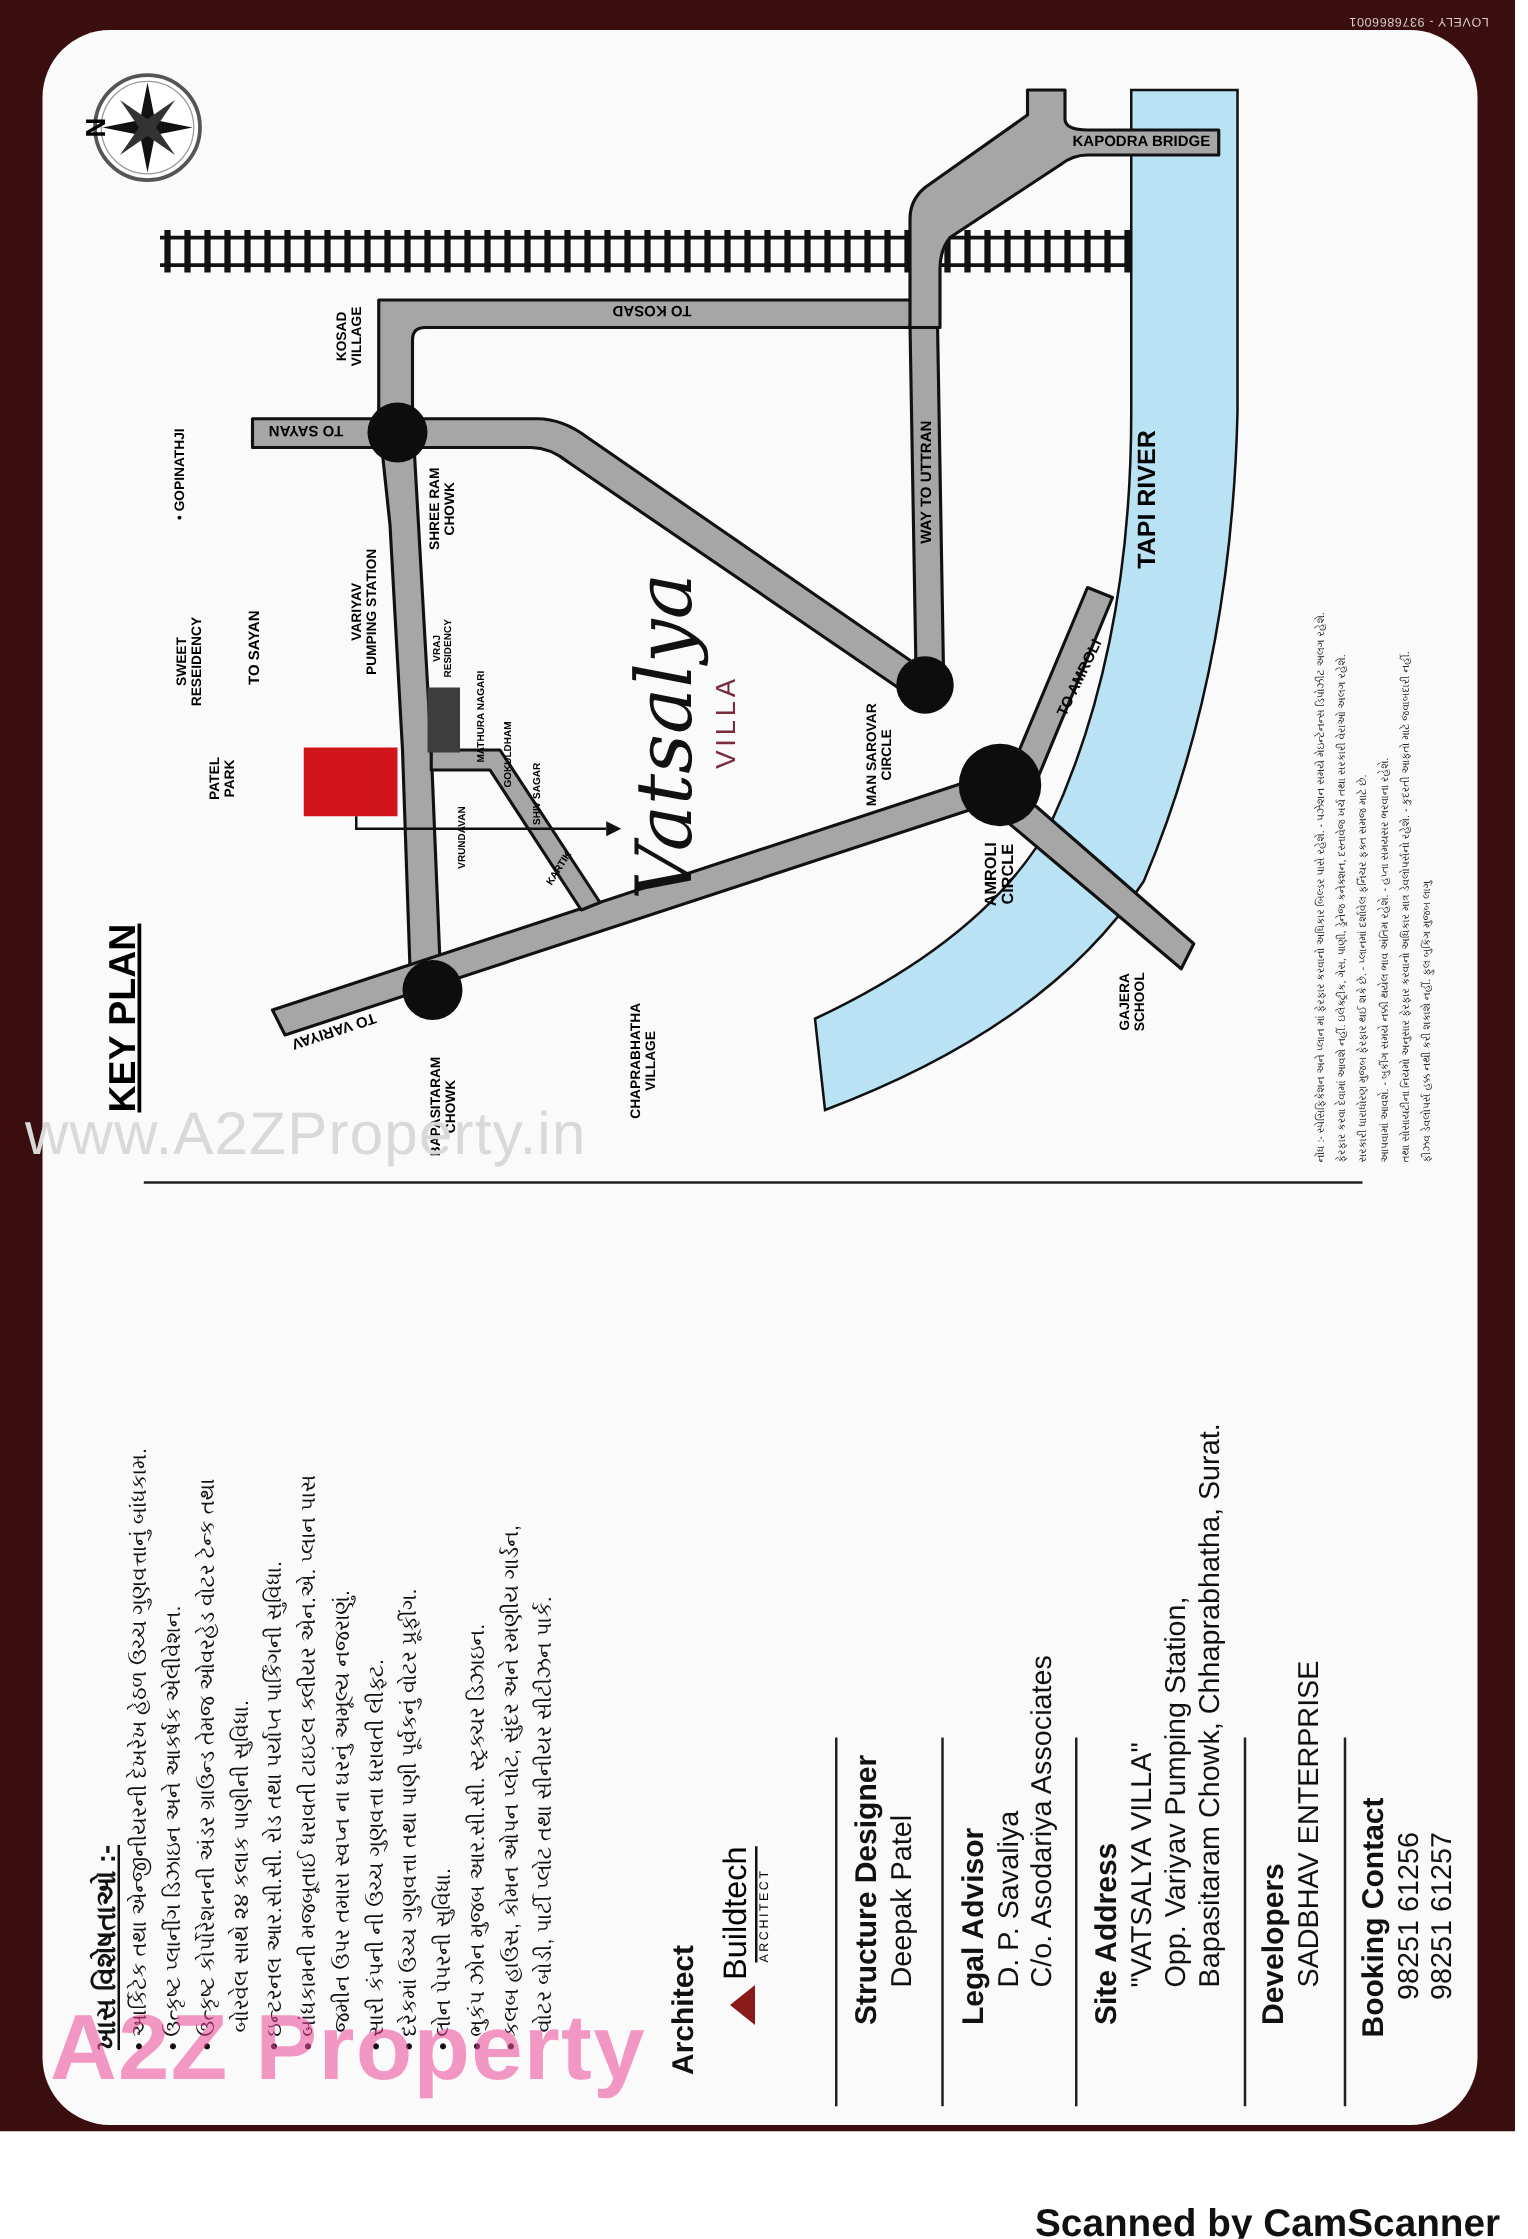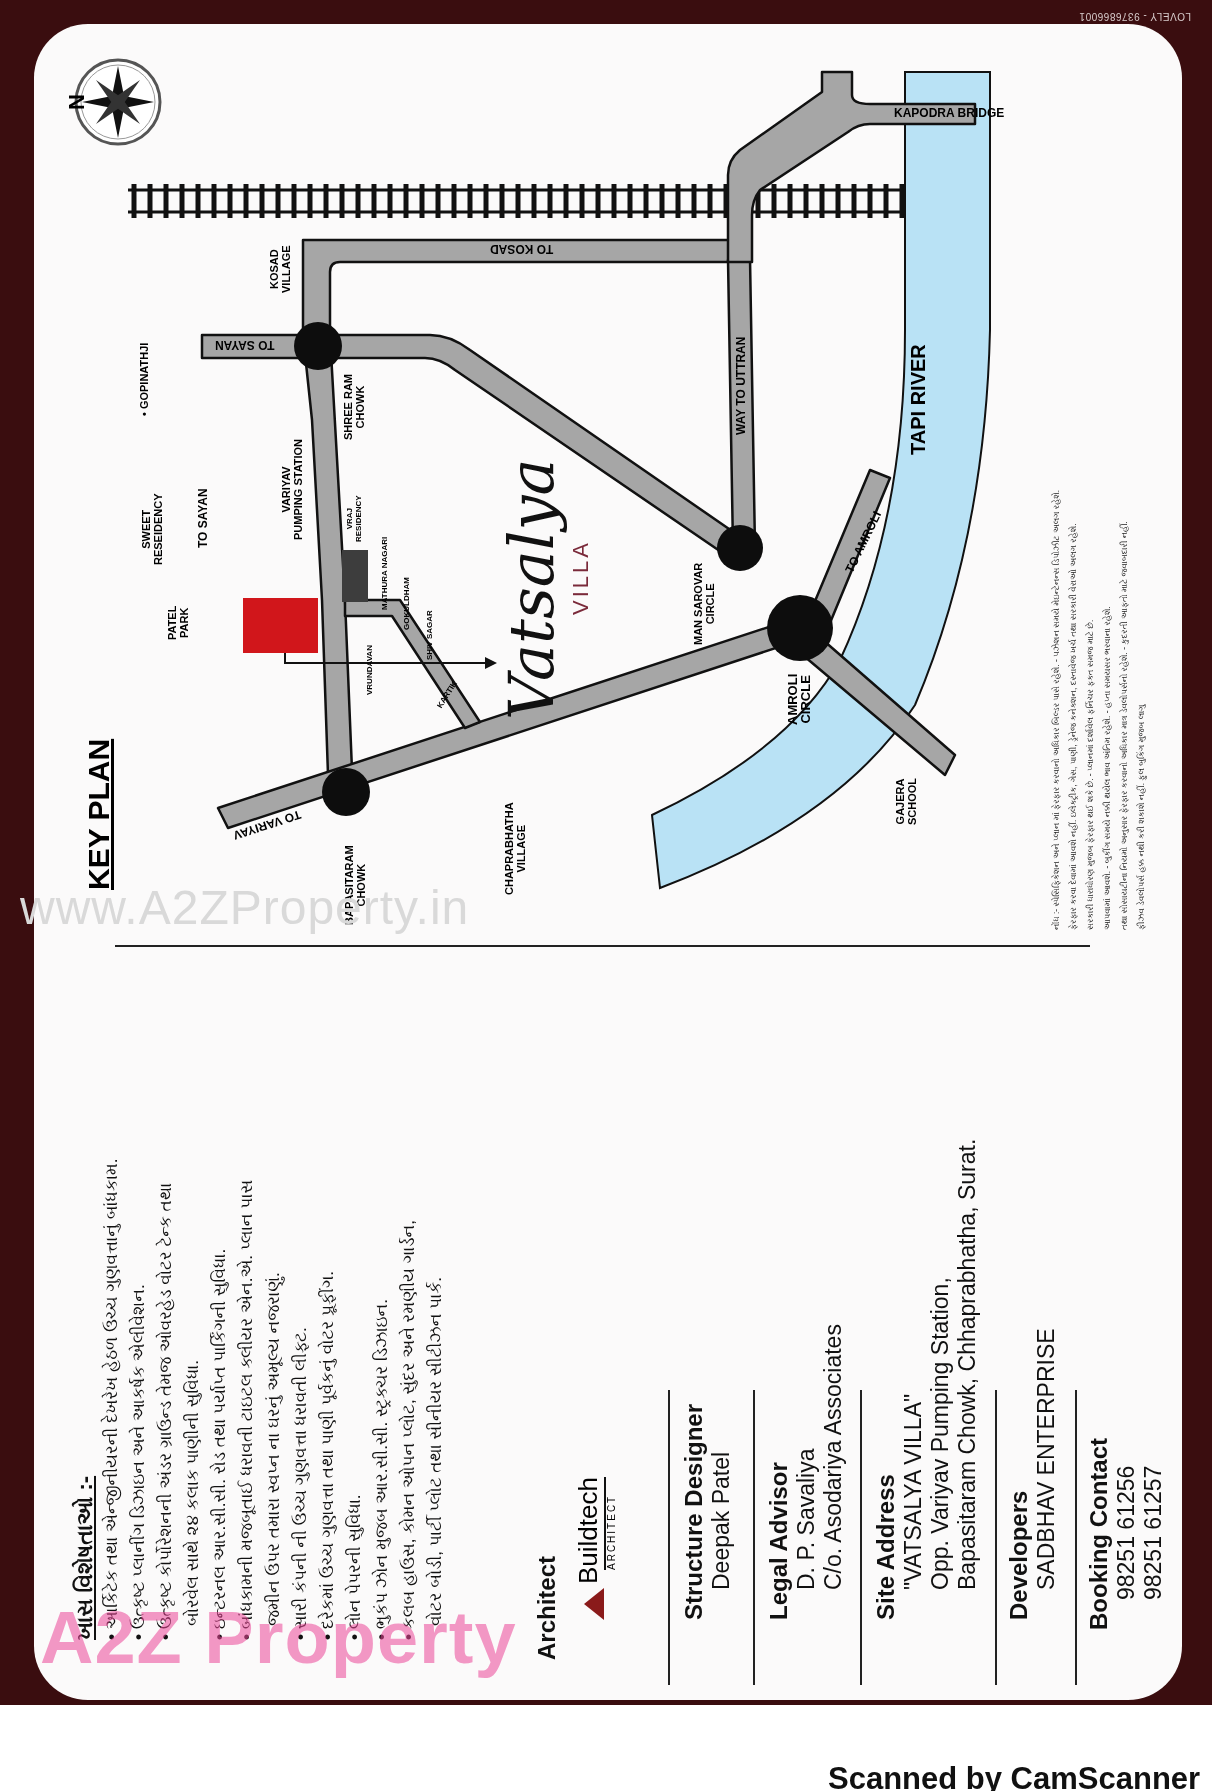--- a/index.html
+++ b/index.html
@@ -139,21 +139,21 @@
     <path d="M-22 -22 L4 -4 L22 22 L-4 4 Z" fill="#333"></path>
     <path d="M22 -22 L4 4 L-22 22 L-4 -4 Z" fill="#333"></path>
   </g>
 </svg>
 
 <div class="rot" style="left:64px;top:110px;font-size:22px;font-weight:bold;">N</div>
 <div class="rot" style="left:82px;top:890px;font-size:30px;font-weight:bold;text-decoration:underline;">KEY PLAN</div>
 
 <div style="position:absolute;left:490px;top:242px;font-size:12px;font-weight:bold;transform:rotate(180deg);">TO KOSAD</div>
 <div style="position:absolute;left:215px;top:338px;font-size:12px;font-weight:bold;transform:rotate(180deg);">TO SAYAN</div>
-<div style="position:absolute;left:858px;top:106px;font-size:12px;font-weight:bold;margin-left:36px;">KAPODRA BRIDGE</div>
+<div style="position:absolute;left:858px;top:106px;font-size:12px;font-weight:bold;">KAPODRA BRIDGE</div>
 <div class="rot" style="left:907px;top:455px;font-size:20px;font-weight:bold;">TAPI RIVER</div>
 <div class="rot" style="left:734px;top:435px;font-size:12px;font-weight:bold;">WAY TO UTTRAN</div>
 <div style="position:absolute;left:830px;top:535px;font-size:12px;font-weight:bold;transform:rotate(-64deg);">TO AMROLI</div>
 <div style="position:absolute;left:232px;top:818px;font-size:12px;font-weight:bold;transform:rotate(162deg);">TO VARIYAV</div>
 <div class="rot" style="left:196px;top:548px;font-size:12px;font-weight:bold;">TO SAYAN</div>
 <div style="position:absolute;left:432px;top:690px;font-size:8px;font-weight:bold;transform:rotate(-58deg);">KARTIK</div>
 
 <div class="rot" style="left:268px;top:293px;font-size:11px;font-weight:bold;line-height:12px;text-align:center;">
     <div>KOSAD</div>
     <div>VILLAGE</div>

